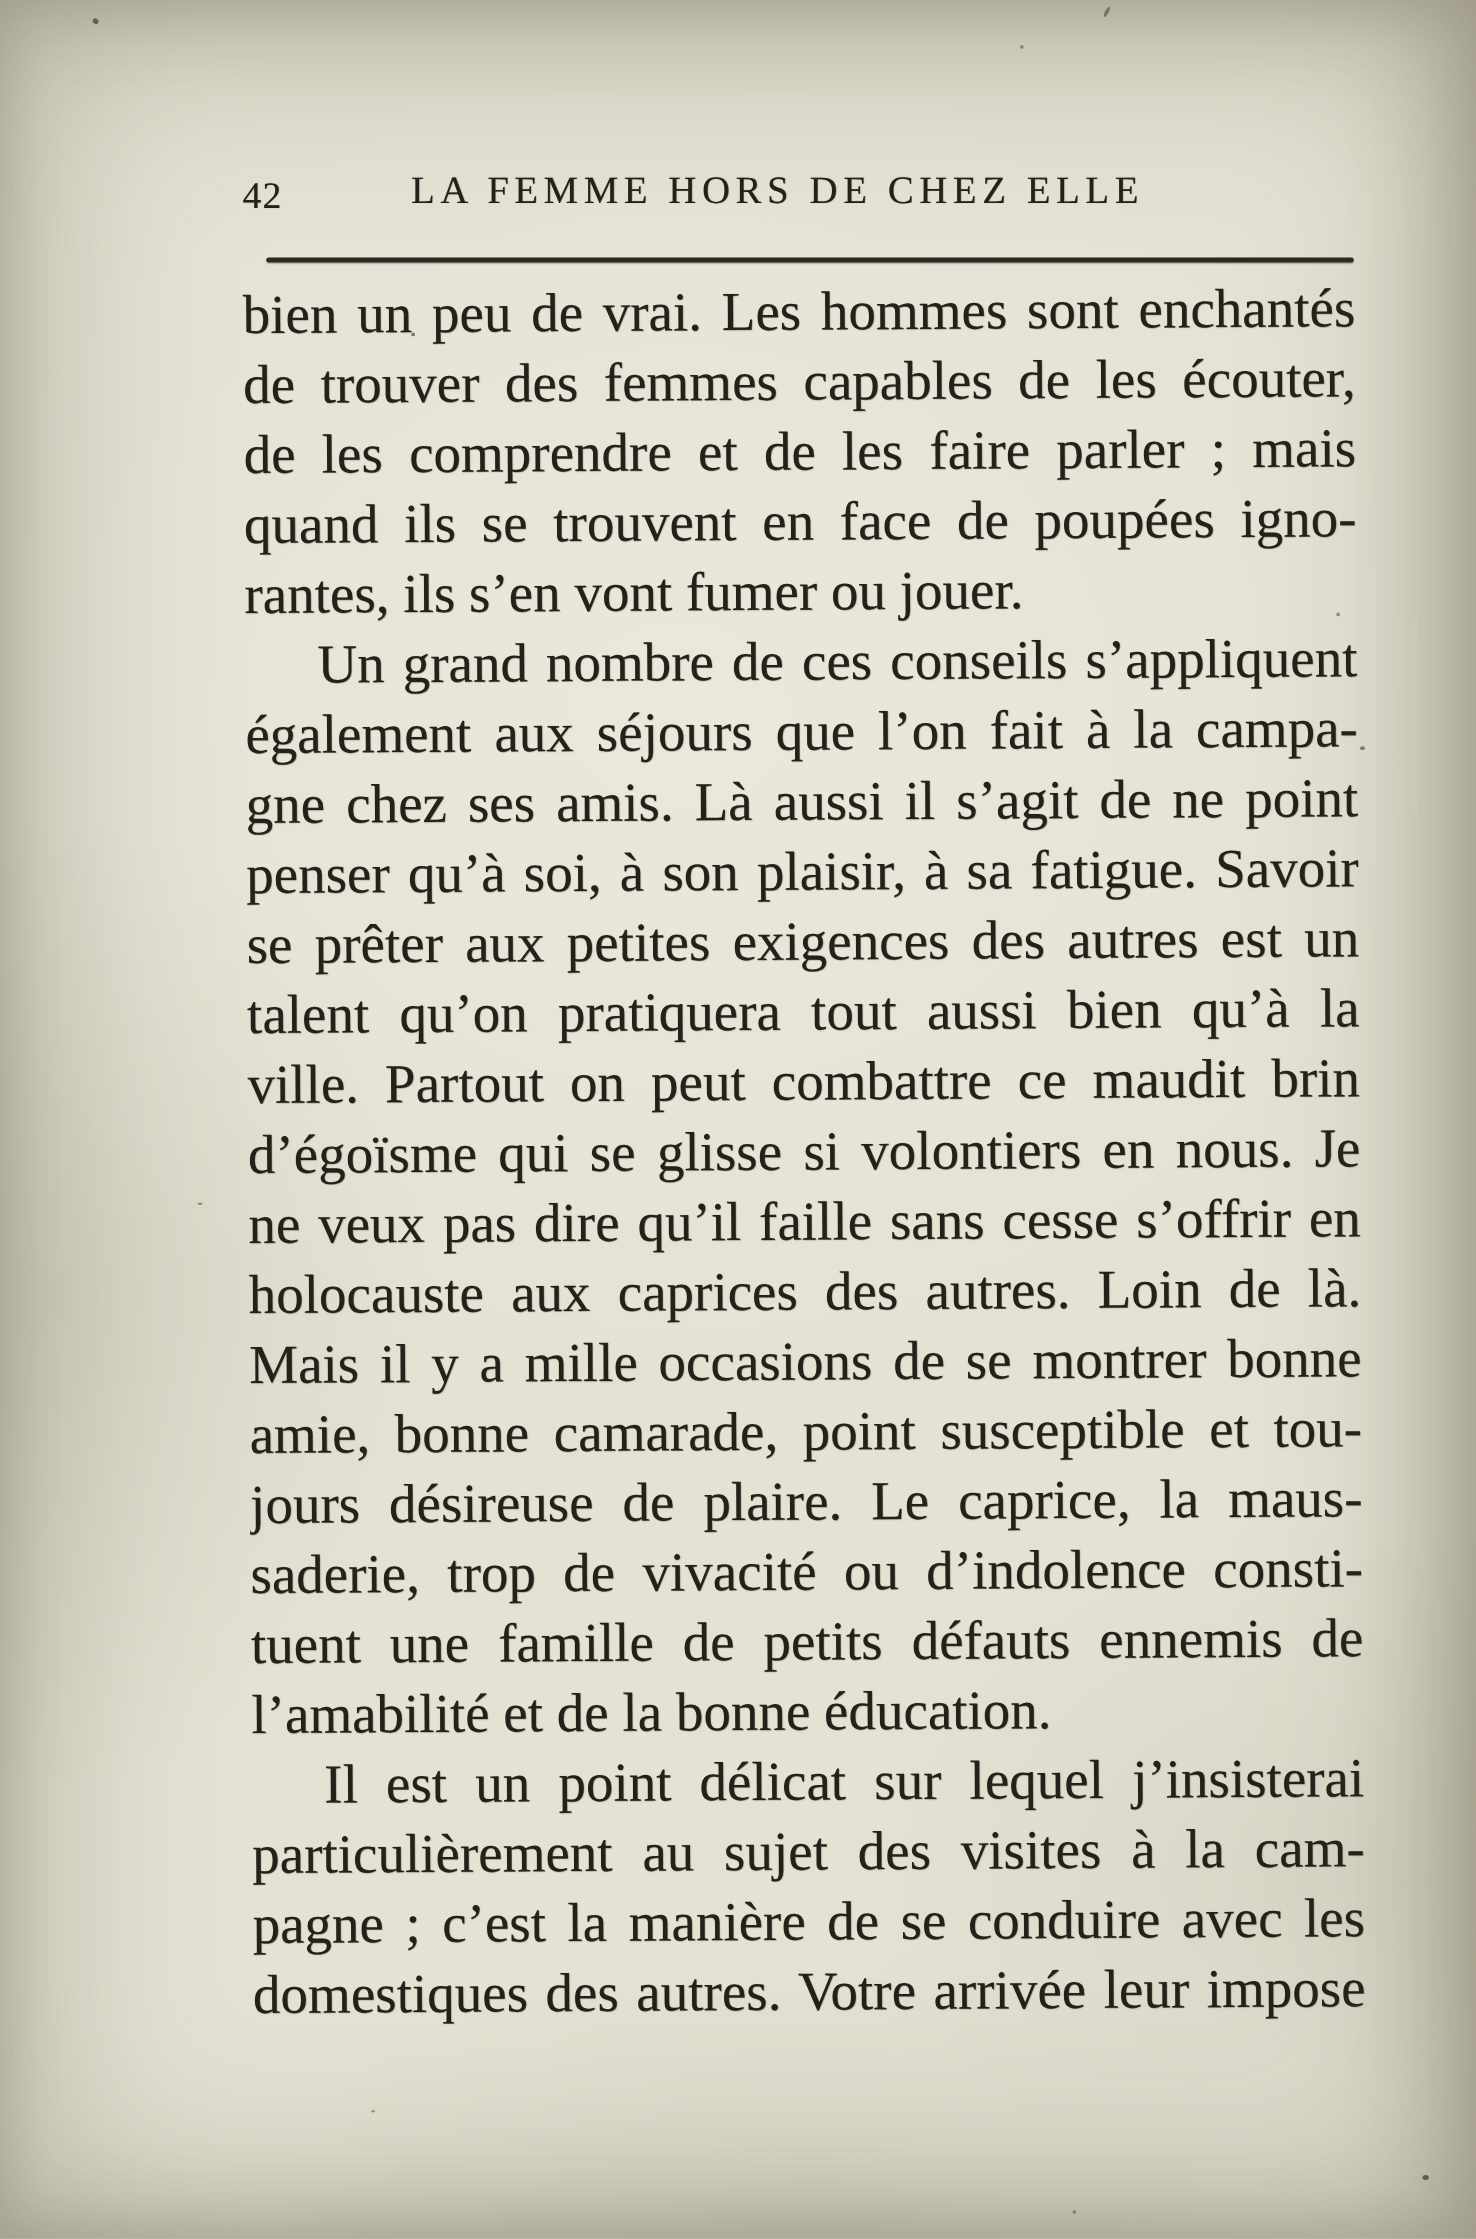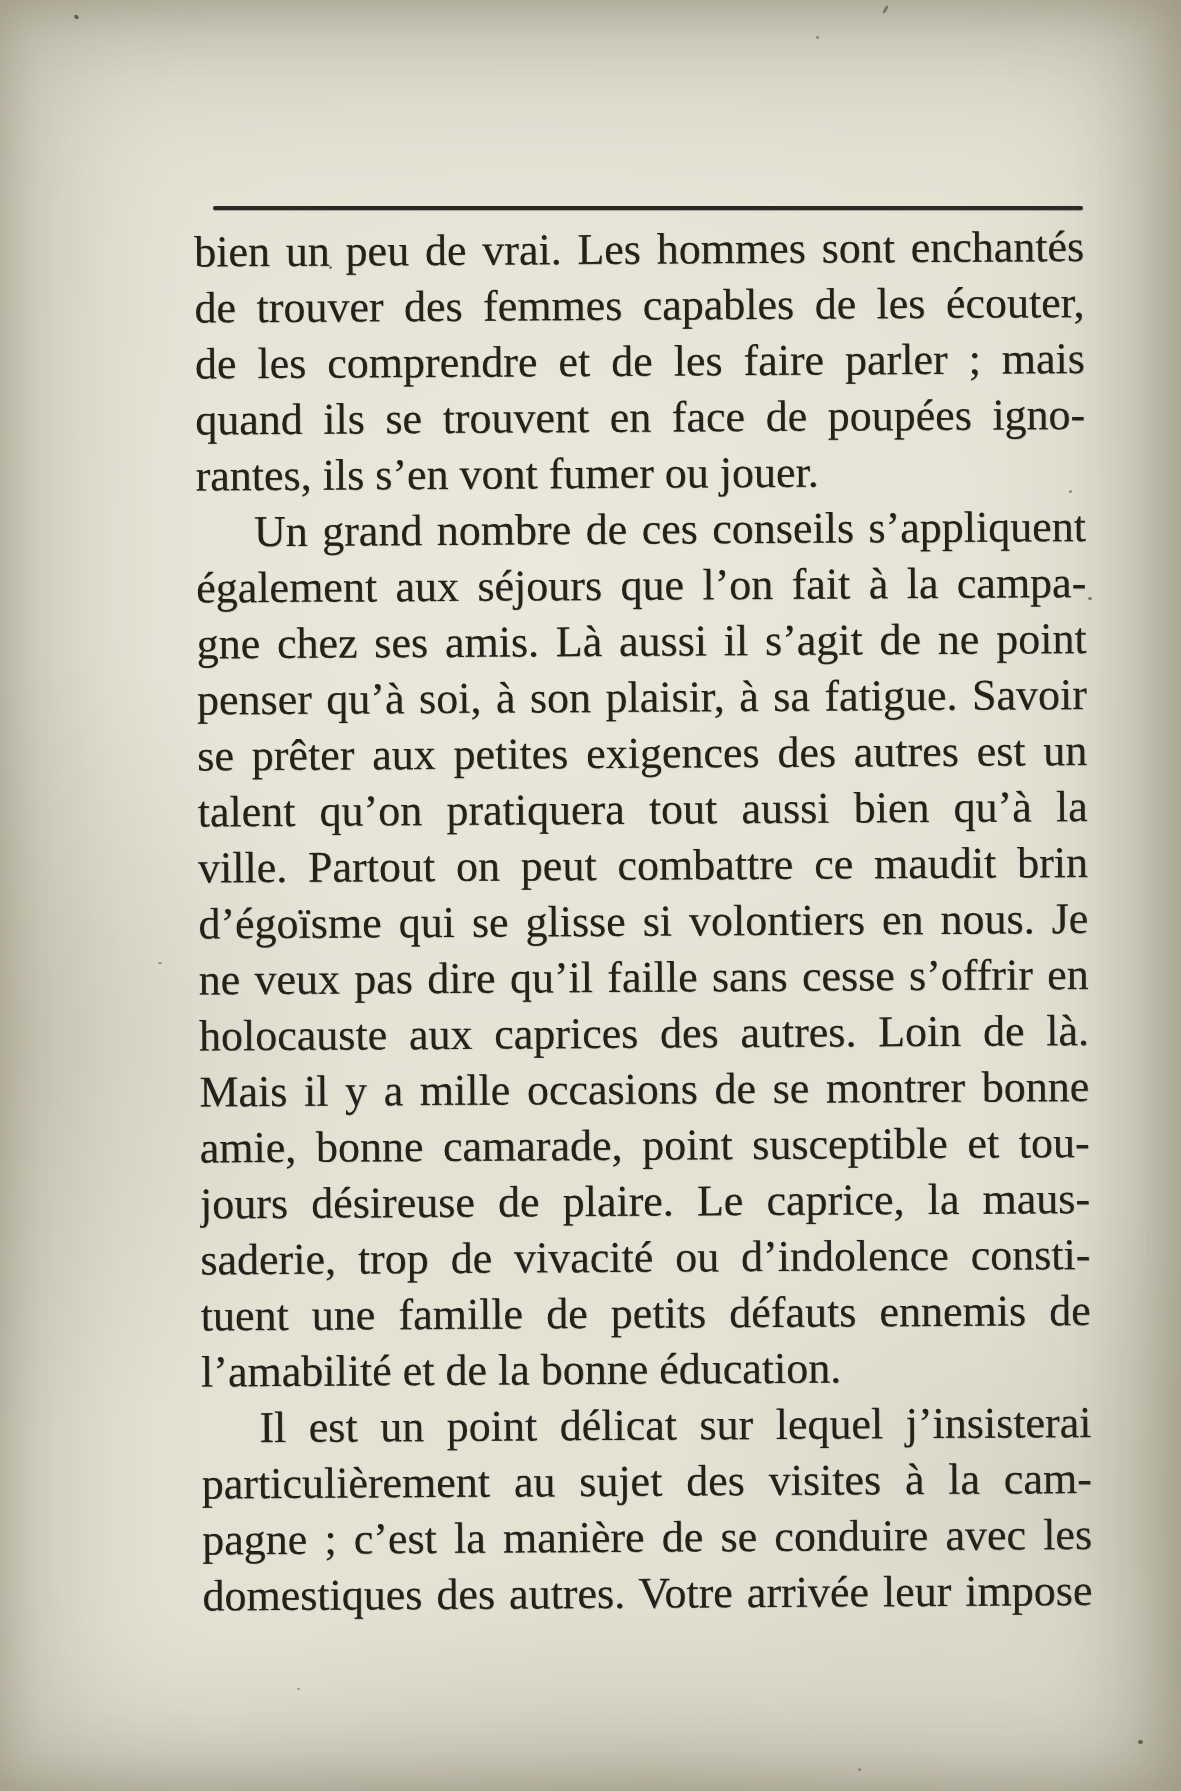--- a/index.html
+++ b/index.html
@@ -66,20 +66,24 @@
     position: absolute; z-index: 4;
     background: #4a4736; border-radius: 50%;
     pointer-events: none;
   }
 </style>
 </head>
 <body>
 
 <div class="page">
 
+  <header class="running-head">
+    <span class="page-num">42</span>
+    <span class="head-title">LA FEMME HORS DE CHEZ ELLE</span>
+  </header>
 
   <div class="head-rule"></div>
 
   <main class="text-block">
     <div class="line">bien un peu de vrai. Les hommes sont enchantés</div>
     <div class="line">de trouver des femmes capables de les écouter,</div>
     <div class="line">de les comprendre et de les faire parler ; mais</div>
     <div class="line">quand ils se trouvent en face de poupées igno-</div>
     <div class="line end">rantes, ils s’en vont fumer ou jouer.</div>
     <div class="line indent">Un grand nombre de ces conseils s’appliquent</div>

